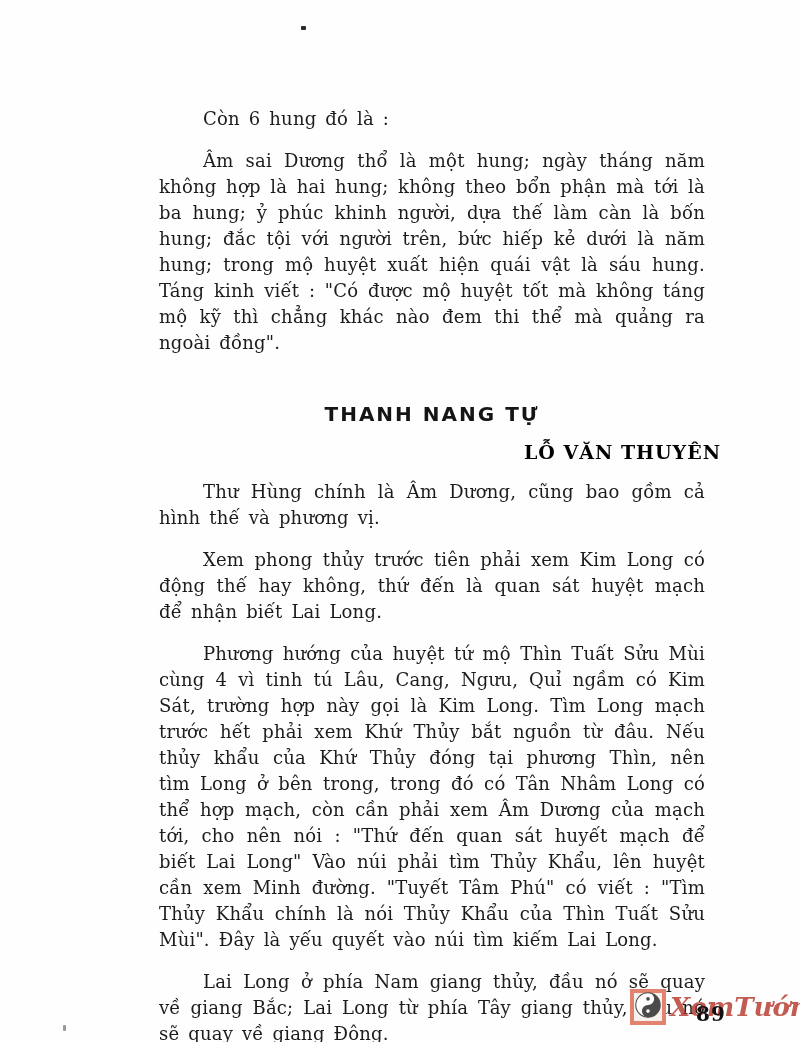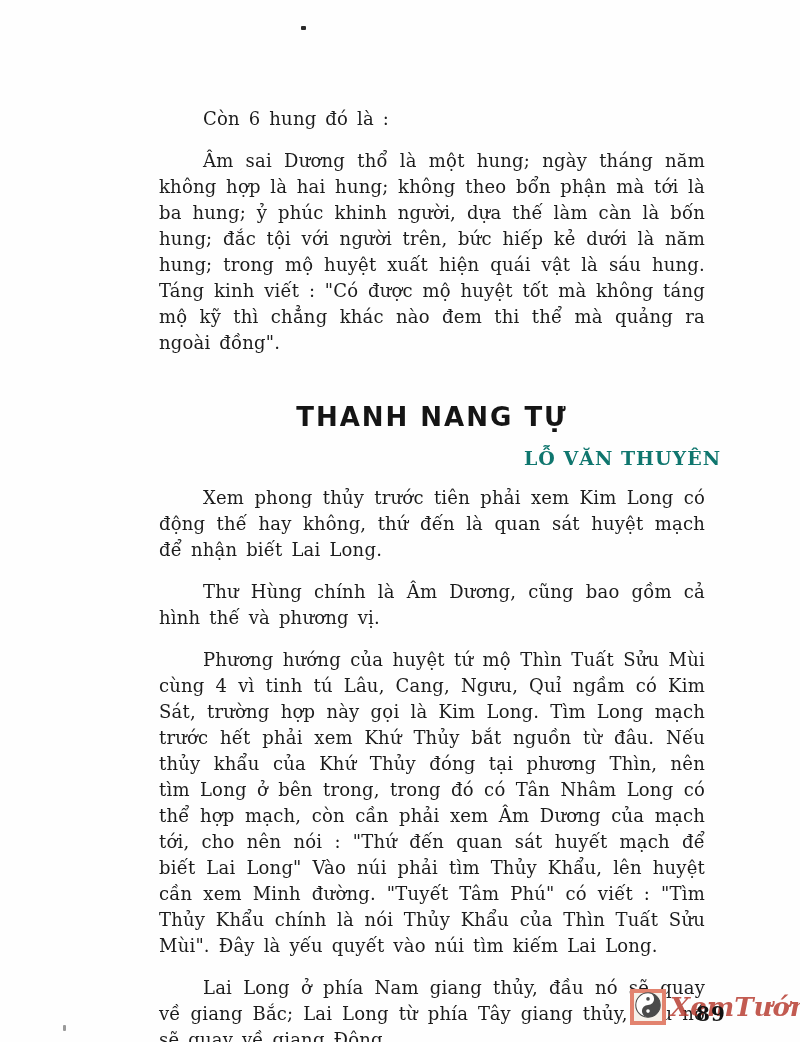--- a/index.html
+++ b/index.html
@@ -29,32 +29,32 @@
     text-justify: inter-word;
     text-indent: 44px;
     word-spacing: 3px;
     letter-spacing: 0.2px;
   }
   p.para + p.para { margin-top: 13px; }
   .section-heading {
     margin: 46px 0 12px 0;
     text-align: center;
     font-family: "DejaVu Sans", sans-serif;
-    font-size: 26px;
+    font-size: 20px;
     font-weight: bold;
     letter-spacing: 2px;
     color: #151515;
   }
   .author-line {
     margin-top: 15px;
     text-align: right;
     font-size: 19px;
     font-weight: bold;
     letter-spacing: 1px;
-    color: #0f766e;
+    color: #000000;
   }
   .after-heading { margin-top: 20px; }
   .speck {
     position: absolute;
     background: #2a2a2a;
     border-radius: 1px;
   }
   .speck-top { left: 301px; top: 26px; width: 5px; height: 4px; }
   .speck-bottom { left: 63px; top: 1025px; width: 3px; height: 6px; background: #9a9a9a; }
   .footer-mark {
@@ -112,22 +112,22 @@
 
   <section>
     <p class="para">Còn 6 hung đó là :</p>
     <p class="para">Âm sai Dương thổ là một hung; ngày tháng năm không hợp là hai hung; không theo bổn phận mà tới là ba hung; ỷ phúc khinh người, dựa thế làm càn là bốn hung; đắc tội với người trên, bức hiếp kẻ dưới là năm hung; trong mộ huyệt xuất hiện quái vật là sáu hung. Táng kinh viết : "Có được mộ huyệt tốt mà không táng mộ kỹ thì chẳng khác nào đem thi thể mà quảng ra ngoài đồng".</p>
   </section>
 
   <section>
     <h1 class="section-heading">THANH NANG TỰ</h1>
     <div class="author-line">LỖ VĂN THUYÊN</div>
 
+    <p class="para after-heading">Thư Hùng chính là Âm Dương, cũng bao gồm cả hình thế và phương vị.</p>
     <p class="para">Xem phong thủy trước tiên phải xem Kim Long có động thế hay không, thứ đến là quan sát huyệt mạch để nhận biết Lai Long.</p>
-    <p class="para after-heading">Thư Hùng chính là Âm Dương, cũng bao gồm cả hình thế và phương vị.</p>
     <p class="para">Phương hướng của huyệt tứ mộ Thìn Tuất Sửu Mùi cùng 4 vì tinh tú Lâu, Cang, Ngưu, Quỉ ngầm có Kim Sát, trường hợp này gọi là Kim Long. Tìm Long mạch trước hết phải xem Khứ Thủy bắt nguồn từ đâu. Nếu thủy khẩu của Khứ Thủy đóng tại phương Thìn, nên tìm Long ở bên trong, trong đó có Tân Nhâm Long có thể hợp mạch, còn cần phải xem Âm Dương của mạch tới, cho nên nói : "Thứ đến quan sát huyết mạch để biết Lai Long" Vào núi phải tìm Thủy Khẩu, lên huyệt cần xem Minh đường. "Tuyết Tâm Phú" có viết : "Tìm Thủy Khẩu chính là nói Thủy Khẩu của Thìn Tuất Sửu Mùi". Đây là yếu quyết vào núi tìm kiếm Lai Long.</p>
     <p class="para">Lai Long ở phía Nam giang thủy, đầu nó sẽ quay về giang Bắc; Lai Long từ phía Tây giang thủy, đầu nó sẽ quay về giang Đông.</p>
   </section>
 
 </div>
 
 <div class="footer-mark">
   <span class="yinyang-box">
     <span>
       <svg viewBox="0 0 100 100" width="26" height="26" aria-hidden="true">

